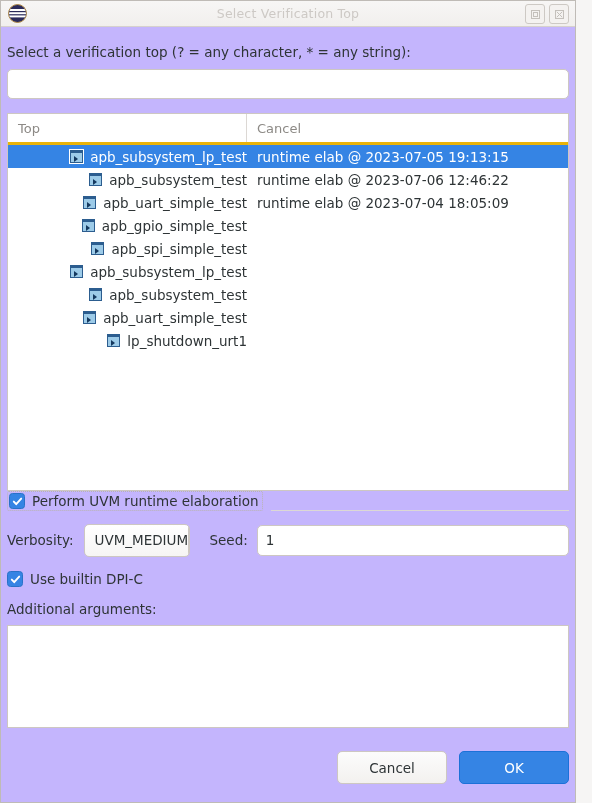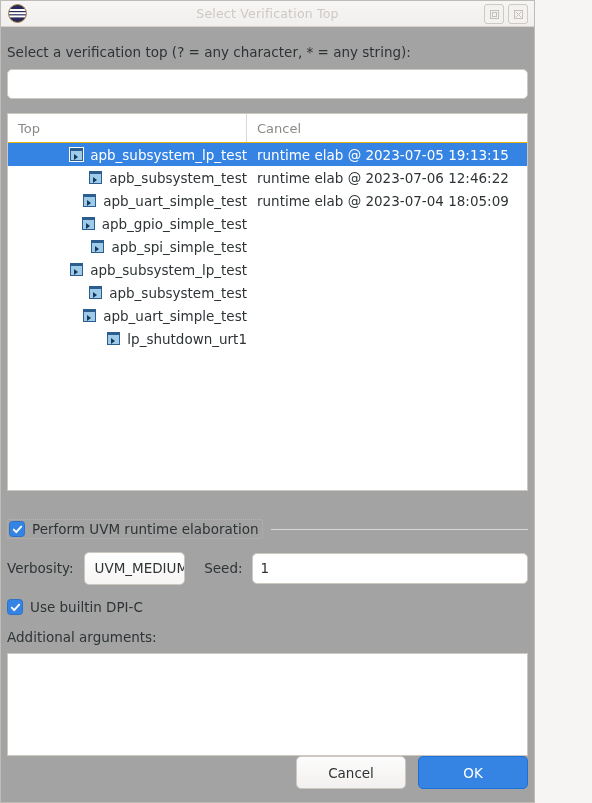--- a/index.html
+++ b/index.html
@@ -11,25 +11,25 @@
     height: 803px;
     font-family: "DejaVu Sans", "Liberation Sans", sans-serif;
     background: #f6f5f4;
     overflow: hidden;
     -webkit-font-smoothing: antialiased;
   }
 
   
   #window {
     position: relative;
-    width: 535px;
+    width: 576px;
     height: 803px;
     box-sizing: border-box;
     border: 1px solid #bfbbb6;
-    background: #a3a3a3;
+    background: #c4b5fd;
     display: flex;
     flex-direction: column;
   }
 
   
   #titlebar {
     position: relative;
     height: 26px;
     flex: 0 0 26px;
     background: linear-gradient(to bottom, #f7f6f5 0%, #f1efed 100%);
@@ -126,21 +126,21 @@
     border: 1px solid #cdc7c2;
     background: #ffffff;
     display: flex;
     flex-direction: column;
     overflow: hidden;
   }
   #table-header {
     display: flex;
     height: 28px;
     flex: 0 0 28px;
-    border-bottom: 1px solid #eab308;
+    border-bottom: 3px solid #eab308;
     background: #ffffff;
   }
   .th {
     font-size: 13px;
     color: #8d8a86;
     display: flex;
     align-items: center;
     padding-left: 10px;
     box-sizing: border-box;
   }
@@ -205,22 +205,22 @@
     width: 0; height: 0;
     border-left: 4px solid #14385e;
     border-top: 3px solid transparent;
     border-bottom: 3px solid transparent;
   }
   .row.selected .row-icon { box-shadow: 0 0 0 1px #ffffff; }
 
   
   #group-row {
     display: flex;
-    align-items: center;
-    margin-top: 28px;
+    align-items: flex-end;
+    margin-top: 0;
     height: 20px;
   }
   .chk {
     width: 16px;
     height: 16px;
     flex: 0 0 16px;
     border-radius: 3.5px;
     background: #3584e4;
     border: 1px solid #2a72c8;
     box-sizing: border-box;

